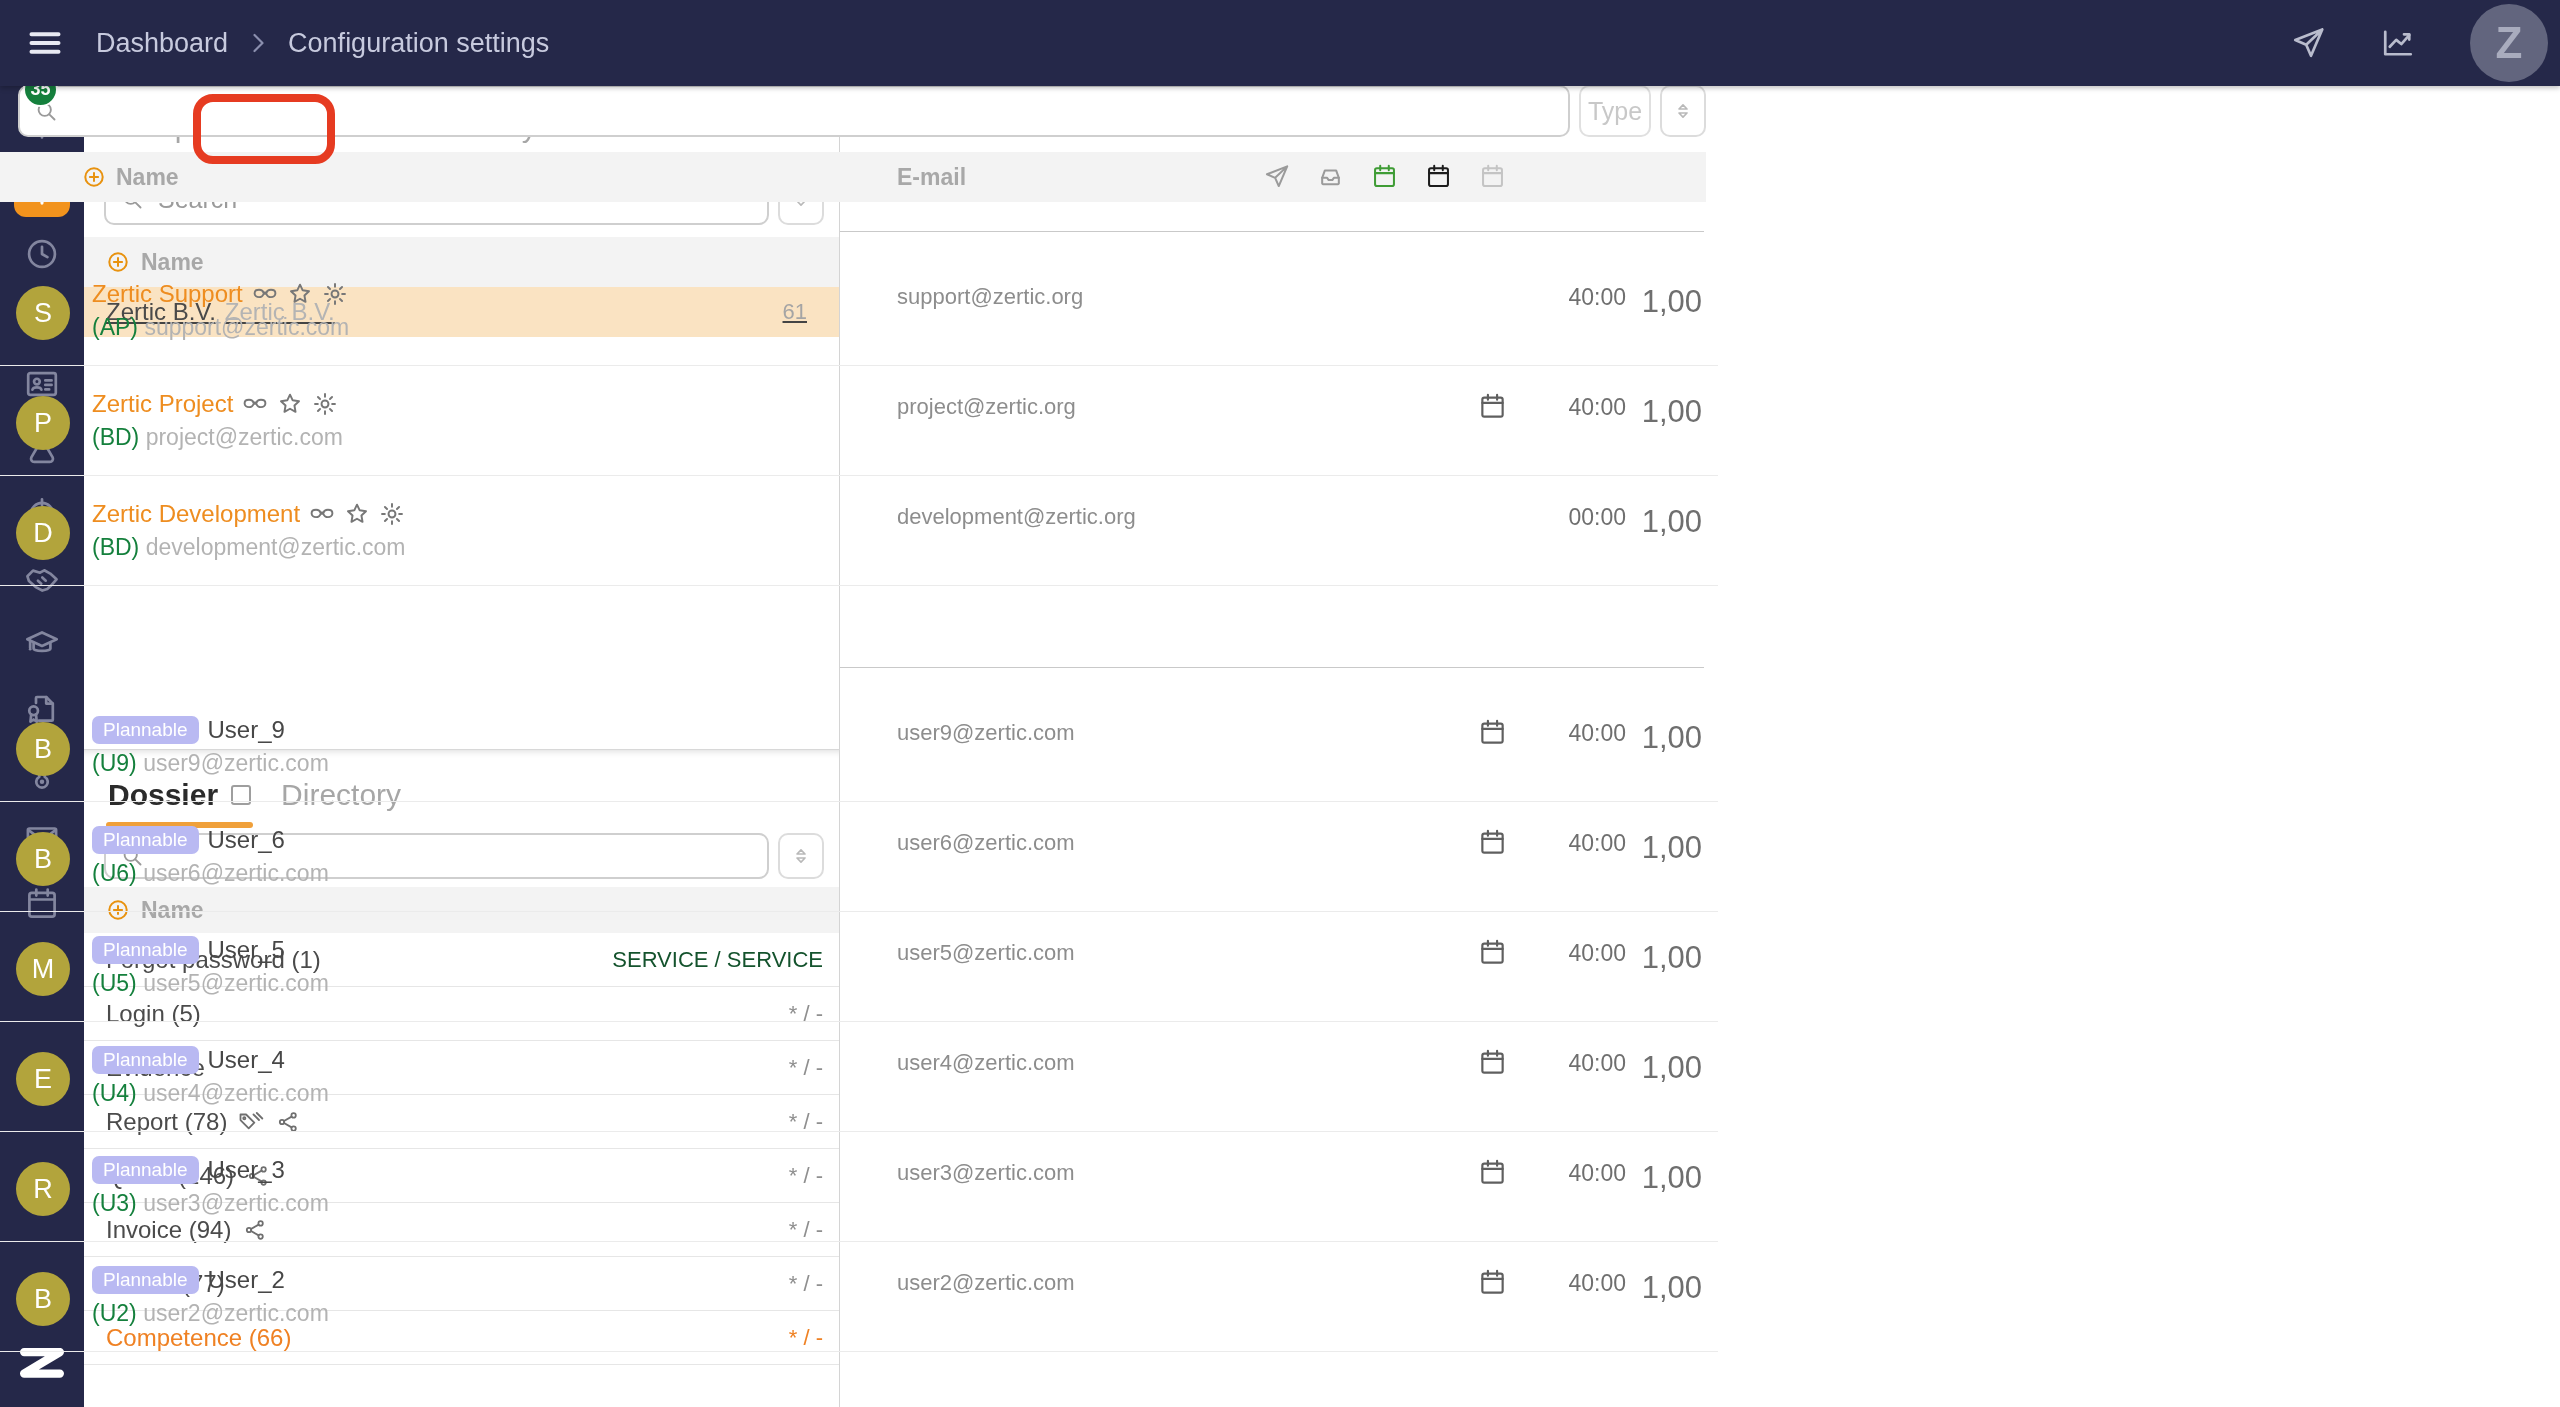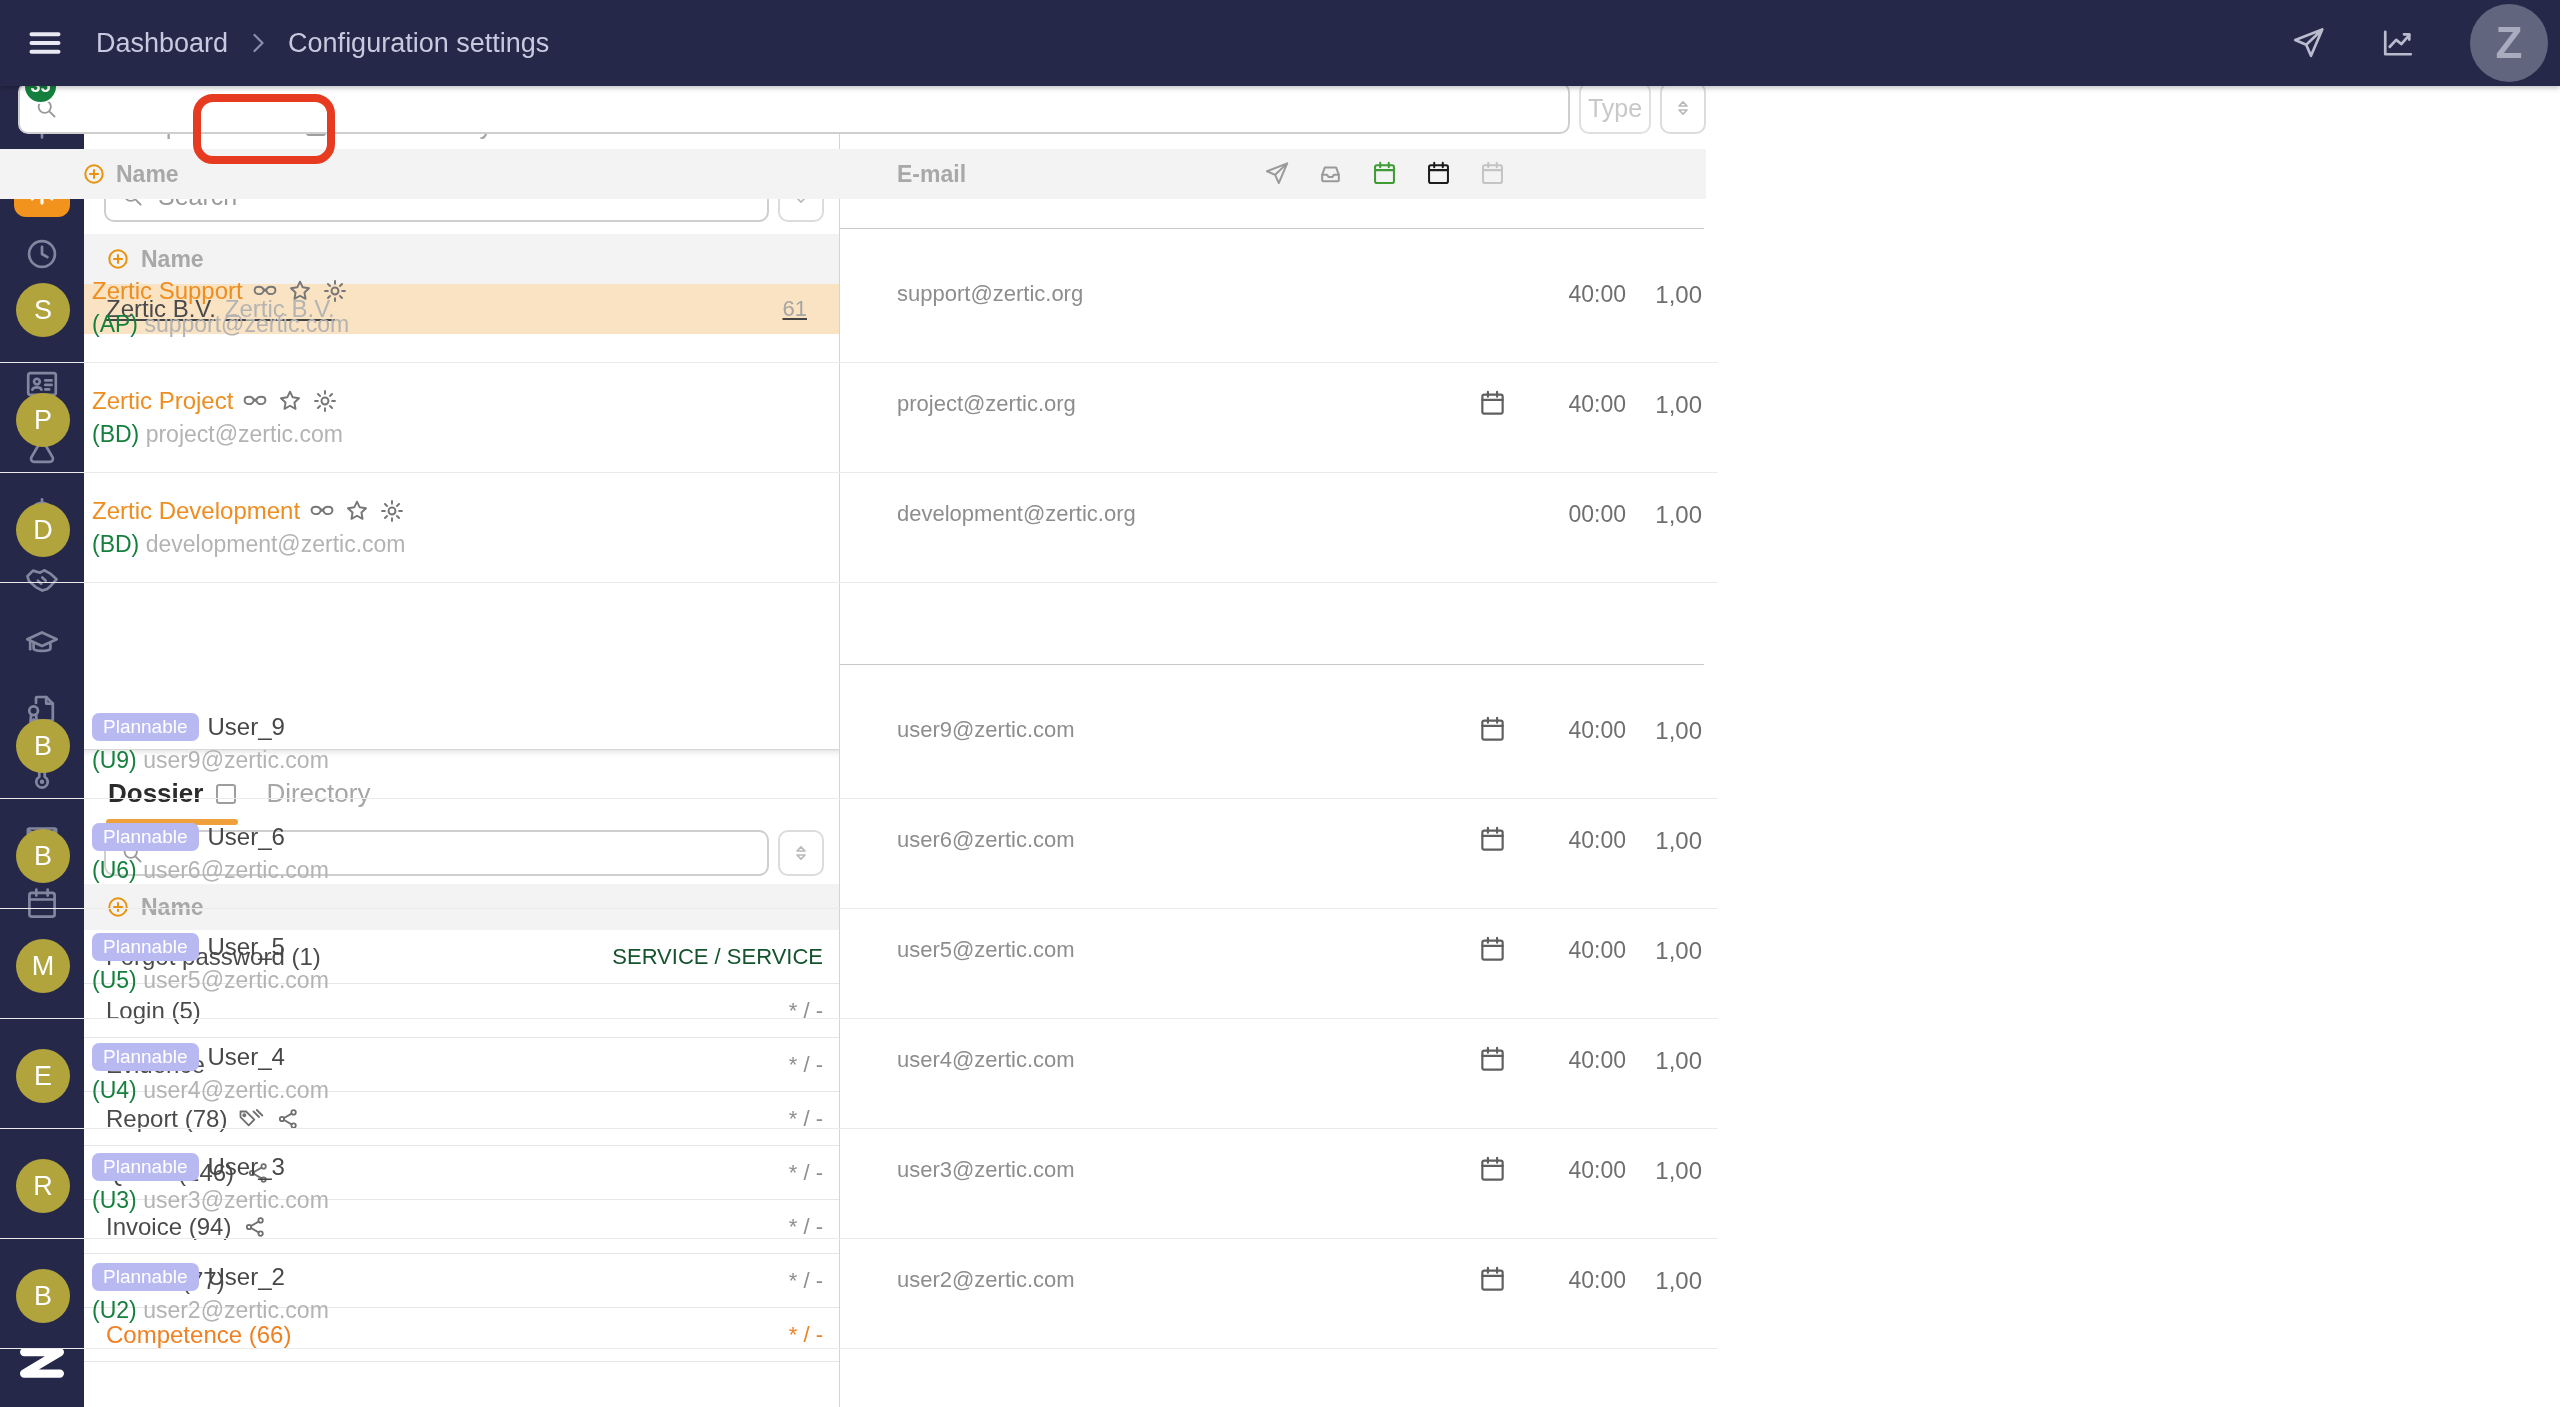--- a/index.html
+++ b/index.html
@@ -28,21 +28,21 @@
   .side-logo { margin-top:auto; margin-bottom:12px; width:66px; height:66px; color:#fff; }
 
   
   .panel { position:absolute; background:#fff; }
   .left-top  { left:84px; top:86px;  width:756px; height:663px; border-right:1px solid #d4d4d4; }
   .left-bottom { left:84px; top:749px; width:756px; height:658px; border-right:1px solid #d4d4d4;
                  border-top:1px solid #d8d8d8; box-shadow:inset 0 8px 8px -8px rgba(0,0,0,.18); }
   .mainpanel { left:842px; top:86px; width:1718px; height:1321px; }
 
   .tabs { display:flex; align-items:flex-start; }
-  .tab { position:relative; display:flex; align-items:center; gap:13px; font-size:26px; color:#a6a6a6;
+  .tab { position:relative; display:flex; align-items:center; gap:13px; font-size:30px; color:#a6a6a6;
          padding-bottom:13px; cursor:pointer; white-space:nowrap; }
   .tab.active .tlabel { color:#2b2b2b; font-weight:700; }
   .tab.u::after { content:""; position:absolute; left:-2px; right:-2px; bottom:-3px; height:6px;
                   background:#f0a03a; border-radius:3px; }
   .cb { width:20px; height:20px; border:2px solid #9e9e9e; border-radius:3px; background:#fff; }
 
   .searchrow { display:flex; gap:9px; }
   .sbox { position:relative; flex:1; height:52px; border:2px solid #cfcfcf; border-radius:10px; background:#fff;
           display:flex; align-items:center; padding:0 14px; gap:13px; cursor:text; }
   .sbox .s-ic { width:25px; height:25px; color:#9a9a9a; flex:none; }
@@ -109,21 +109,21 @@
   .mname { color:#ee8d20; }
   .mname.dark { color:#474747; }
   .mname.bold { font-weight:400; }
   .mbadge { background:#b9b9f2; color:#fff; font-size:19px; padding:3px 11px; border-radius:7px; }
   .nic { width:26px; height:26px; color:#777; }
   .mline2 { position:absolute; left:92px; top:58px; font-size:23px; color:#b3b3b3; }
   .mcode { color:#15803d; }
   .memail { position:absolute; left:897px; top:28px; font-size:22px; color:#8d8d8d; }
   .mcal { position:absolute; left:1478px; top:26px; width:29px; height:29px; color:#5f5f5f; }
   .mhours { position:absolute; right:92px; top:28px; font-size:23px; color:#6f6f6f;text-align:center; }
-  .mrate { position:absolute; right:16px; top:28px; font-size:24px; color:#6f6f6f; }
+  .mrate { position:absolute; right:16px; top:28px; font-size:31px; color:#6f6f6f; }
 </style>
 </head>
 <body>
 
 <header class="topbar">
   <span class="icon hamburger">
       <svg viewBox="0 0 24 24" fill="none" stroke="currentColor" stroke-width="2.6" stroke-linecap="round" stroke-linejoin="round">
         <path d="M3.5 6.5h17M3.5 12h17M3.5 17.5h17"></path>
       </svg>
     </span>

